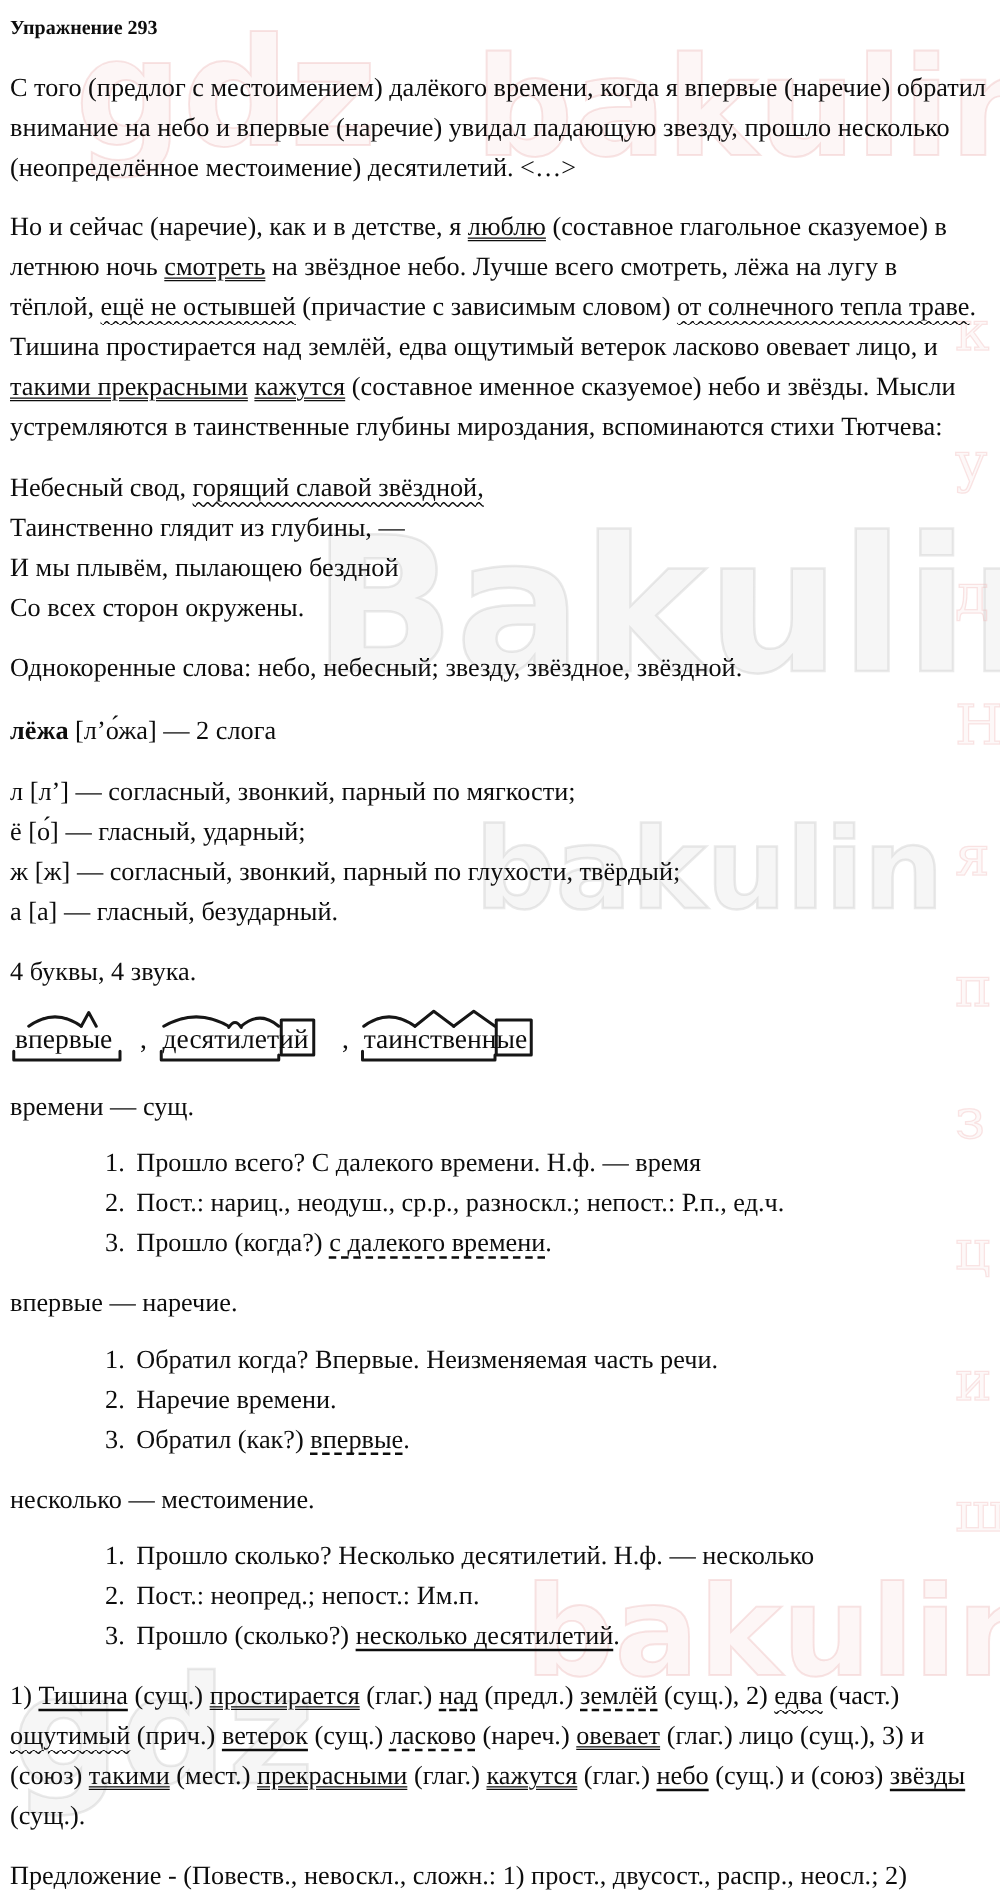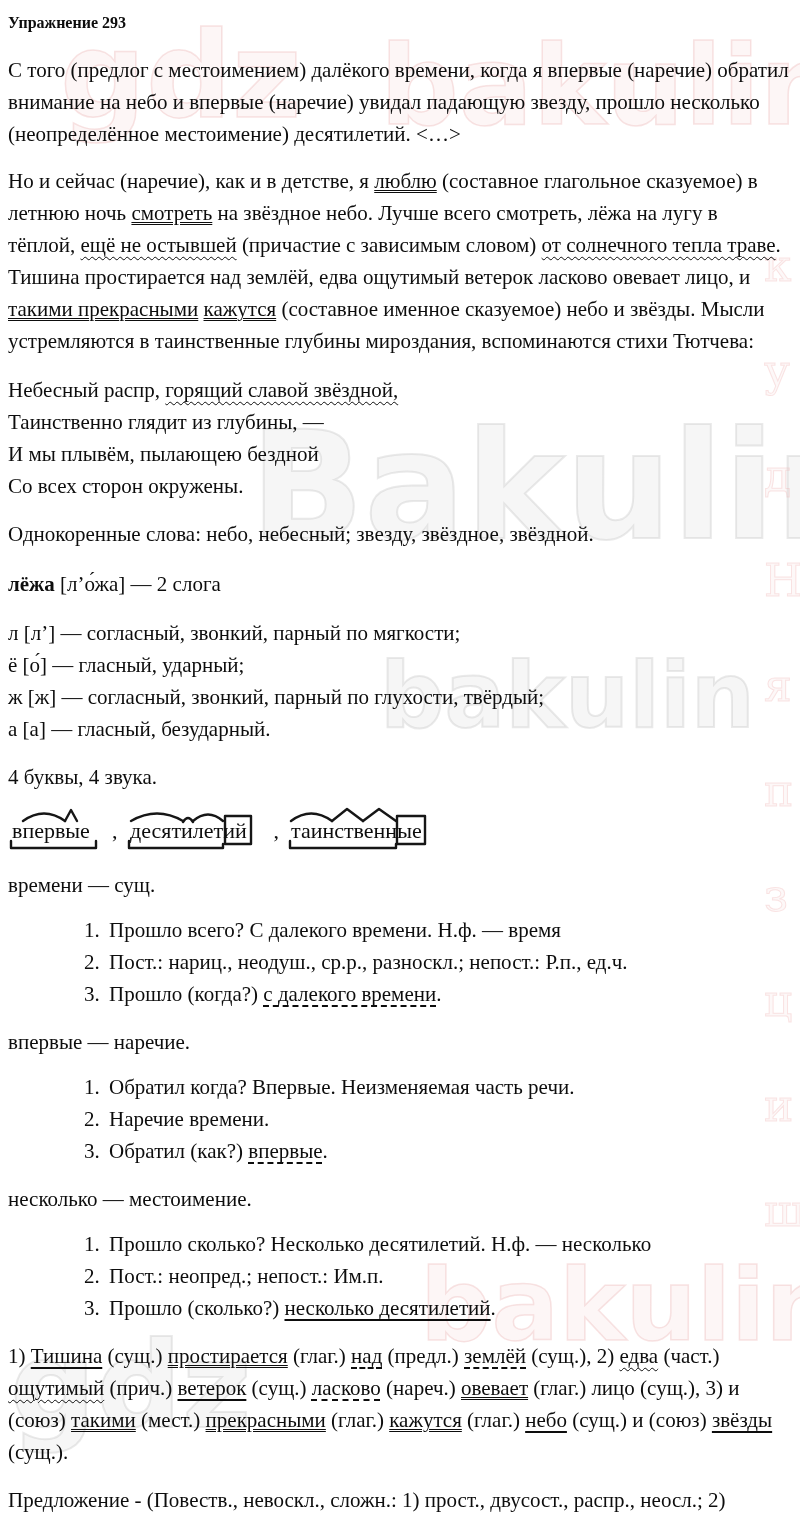--- a/index.html
+++ b/index.html
@@ -50,21 +50,21 @@
 
 <div class="content">
 
   <h1>Упражнение 293</h1>
 
   <p><span>С того (предлог с местоимением) далёкого времени, когда я впервые (наречие) обратил внимание на небо и впервые (наречие) увидал падающую звезду, прошло несколько (неопределённое местоимение) десятилетий. &lt;…&gt;</span></p>
 
   <p style="margin-bottom:17px;"><span>Но и сейчас (наречие), как и в детстве, я </span><span class="u-d">люблю</span><span> (составное глагольное сказуемое) в летнюю ночь </span><span class="u-d">смотреть</span><span> на звёздное небо. Лучше всего смотреть, лёжа на лугу в тёплой, </span><span class="u-w">ещё не остывшей</span><span> (причастие с зависимым словом) </span><span class="u-w">от солнечного тепла траве</span><span>. Тишина простирается над землёй, едва ощутимый ветерок ласково овевает лицо, и </span><span class="u-d">такими прекрасными</span><span> </span><span class="u-d">кажутся</span><span> (составное именное сказуемое) небо и звёзды. Мысли устремляются в таинственные глубины мироздания, вспоминаются стихи Тютчева:</span></p>
 
   <div class="poem">
-    <div><span>Небесный распр, </span><span class="u-w">горящий славой звёздной,</span></div>
+    <div><span>Небесный свод, </span><span class="u-w">горящий славой звёздной,</span></div>
     <div><span>Таинственно глядит из глубины, —</span></div>
     <div><span>И мы плывём, пылающею бездной</span></div>
     <div><span>Со всех сторон окружены.</span></div>
   </div>
 
   <p style="margin-bottom:18px;">Однокоренные слова: небо, небесный; звезду, звёздное, звёздной.</p>
 
   <p style="margin-bottom:17px;"><span class="bb">лёжа</span><span> [л’о́жа] — 2 слога</span></p>
 
   <div class="phon-lines">

